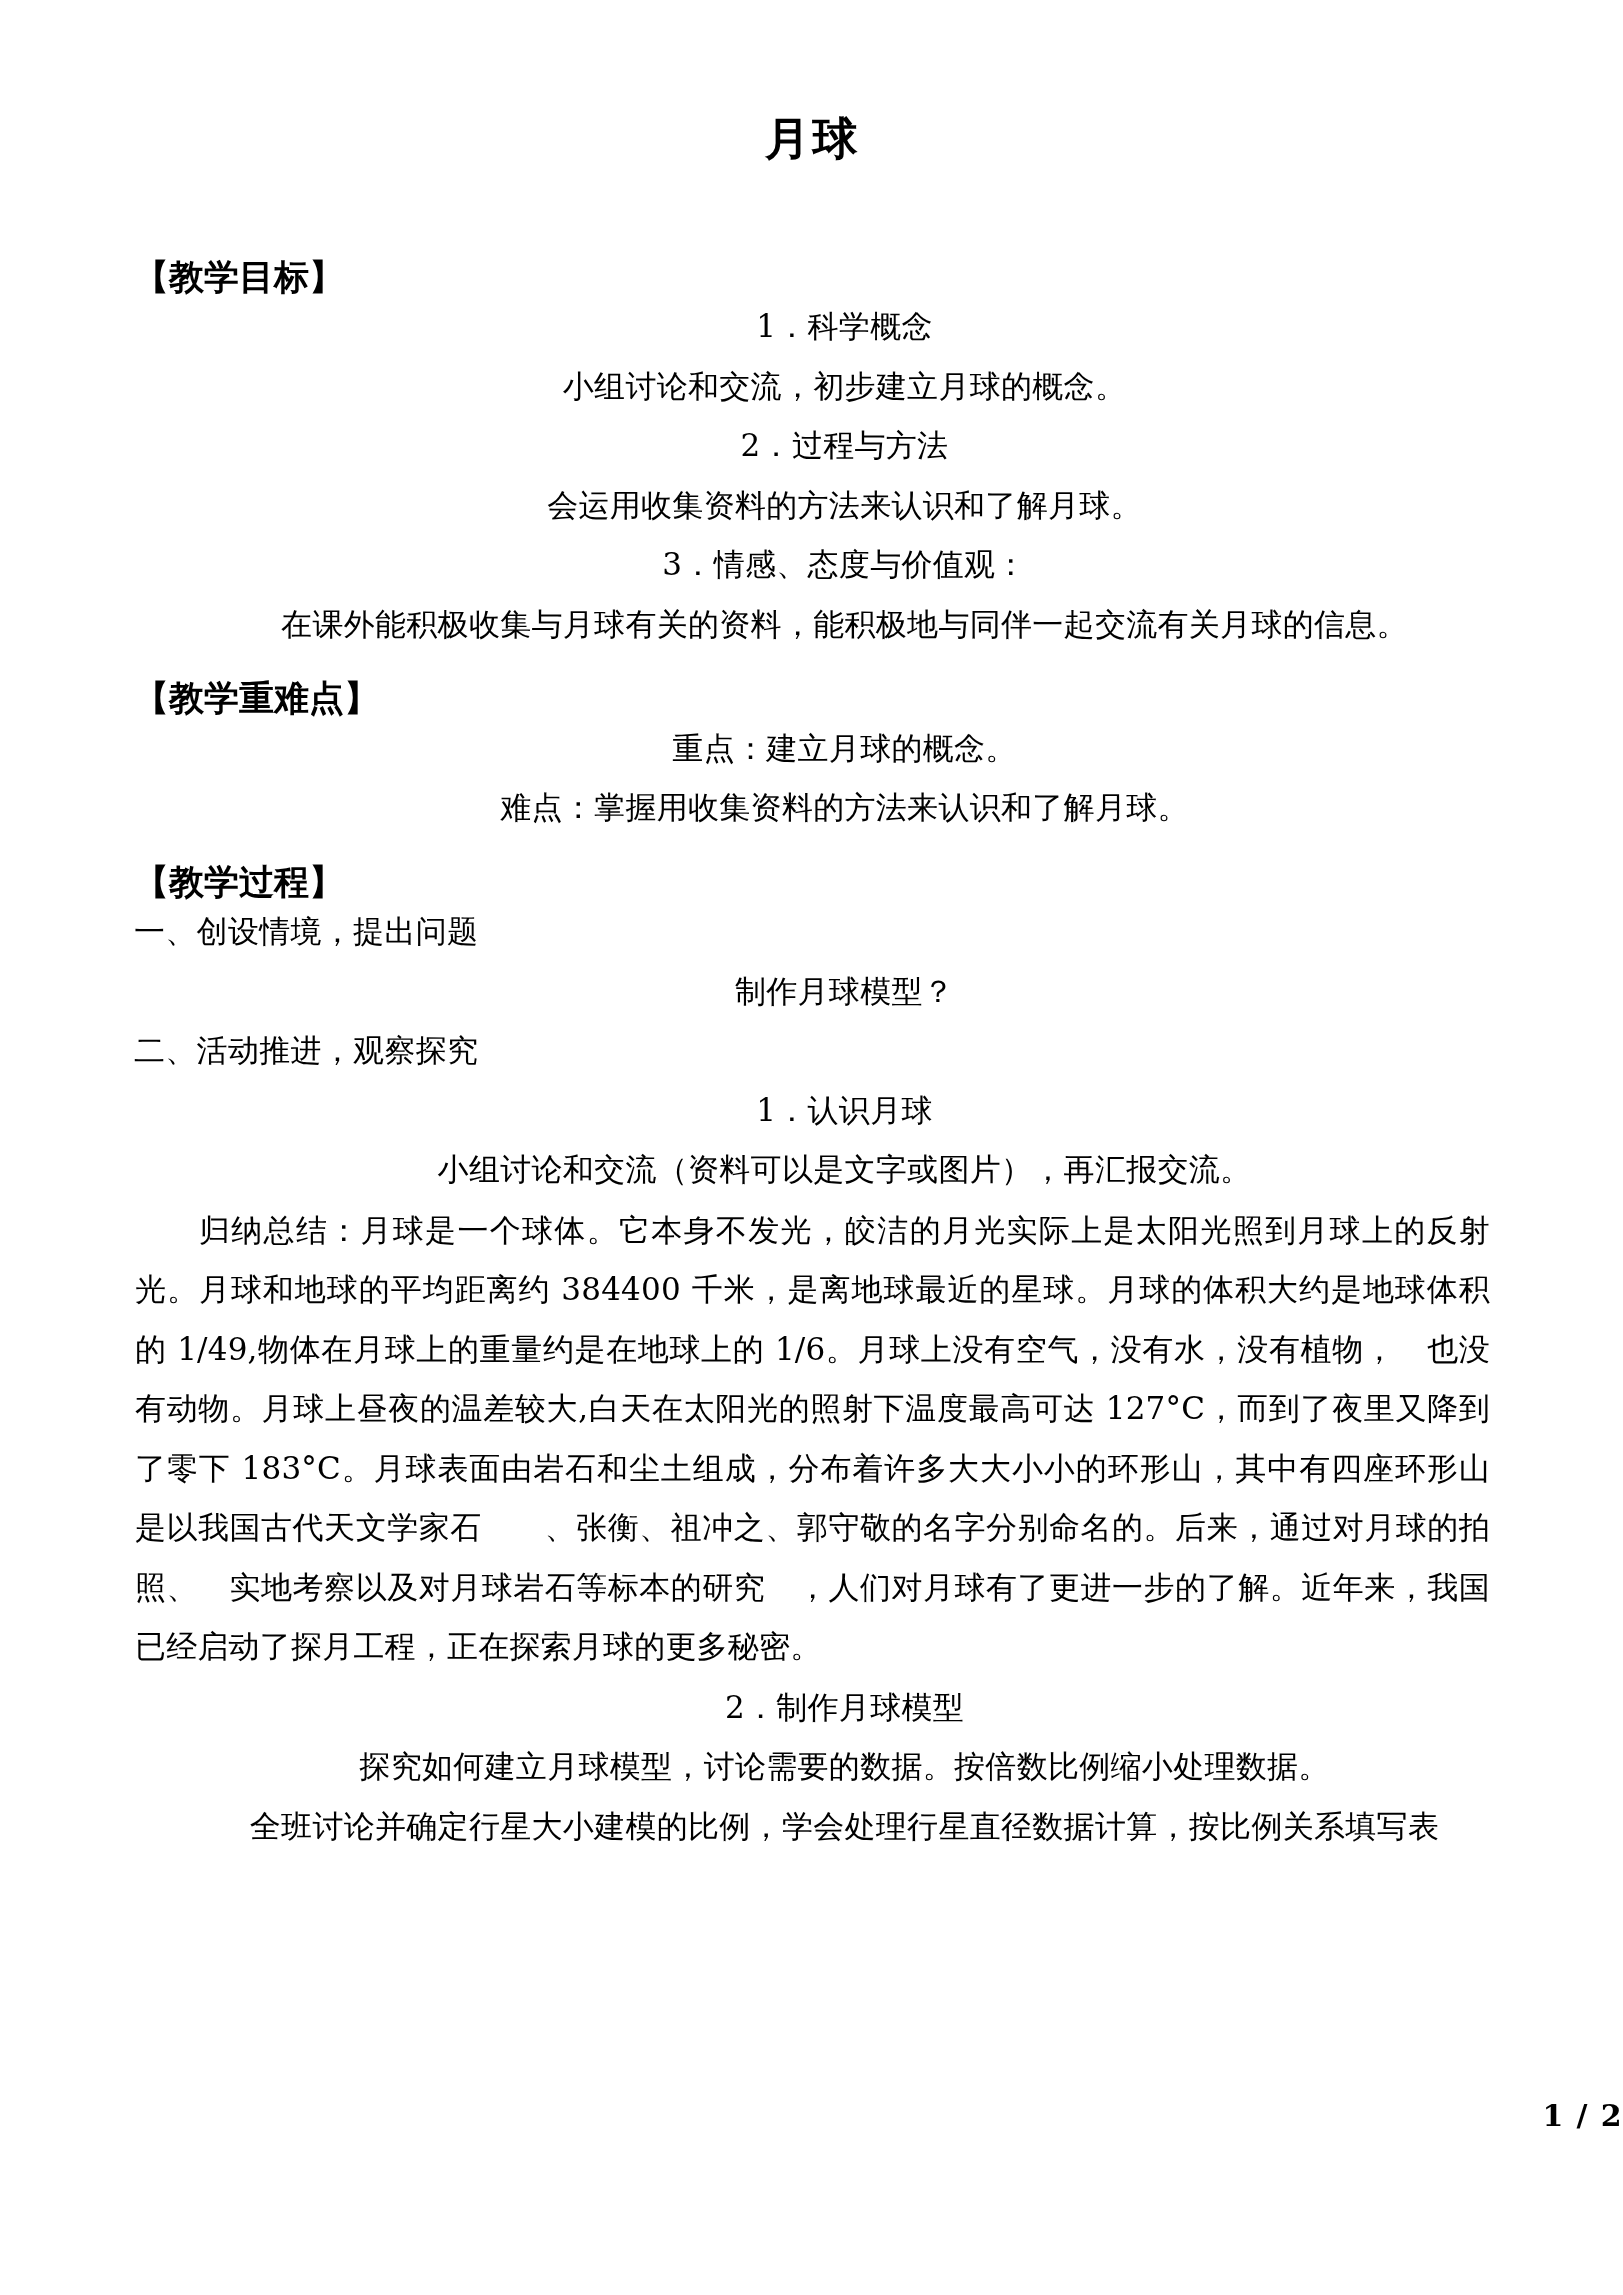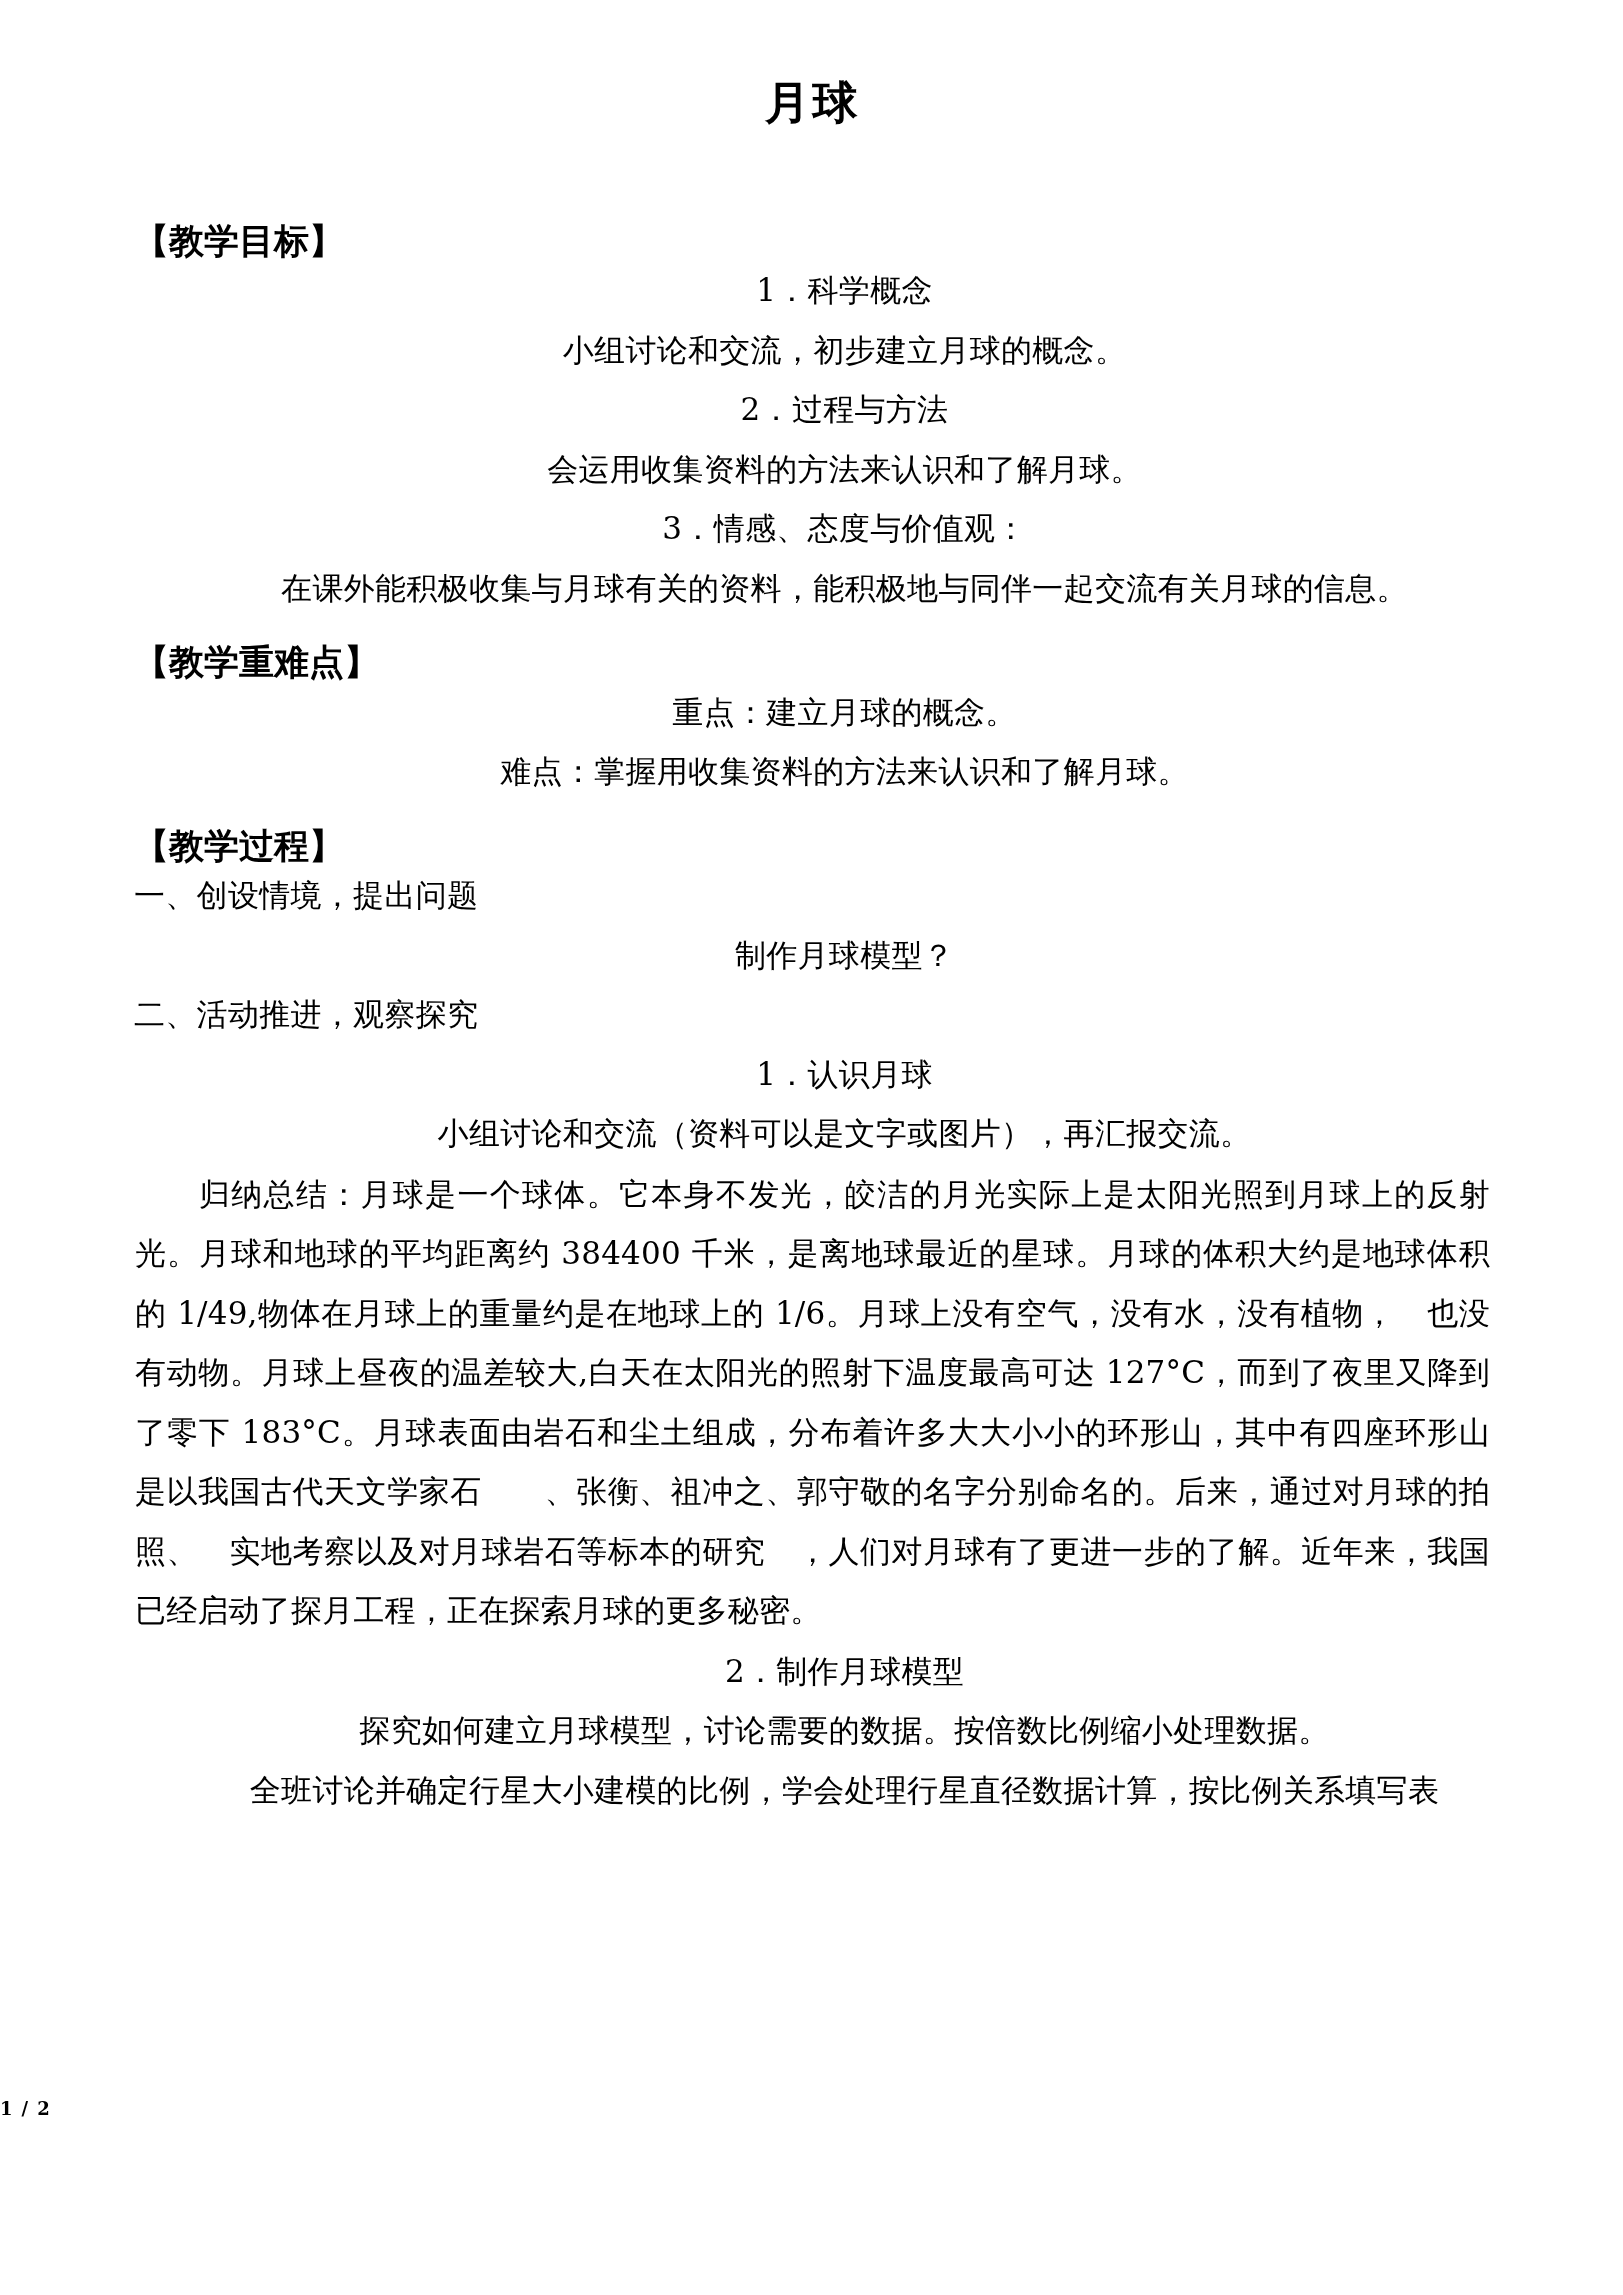--- a/index.html
+++ b/index.html
@@ -30,21 +30,21 @@
     width: 1357px;
   }
 
   .doc-title {
     text-align: center;
     font-size: 45px;
     font-weight: bold;
     line-height: 1;
     letter-spacing: 2.7px;
     margin: 0;
-    padding-top: 80px;
+    padding-top: 116px;
     padding-bottom: 0;
   }
 
   .section-head {
     font-size: 35px;
     font-weight: bold;
     line-height: 1.18;
     margin: 0;
     letter-spacing: 0px;
   }
@@ -77,25 +77,26 @@
     text-indent: 64px;
     letter-spacing: 0.2px;
     white-space: pre-wrap;
   }
 
   .footer {
     position: absolute;
     left: 0;
     right: 0;
     top: 2098px;
-    text-align: left;
-    font-size: 18px;
+    text-align: right;
+    font-size: 30px;
     font-weight: bold;
     font-family: "DejaVu Serif", "Liberation Serif", serif;
     letter-spacing: 1.4px;
+    padding-left: 21px;
   }
 </style>
 </head>
 <body>
 
 <div class="page">
   <div class="content">
 
     <h1 class="doc-title">月球</h1>
 

